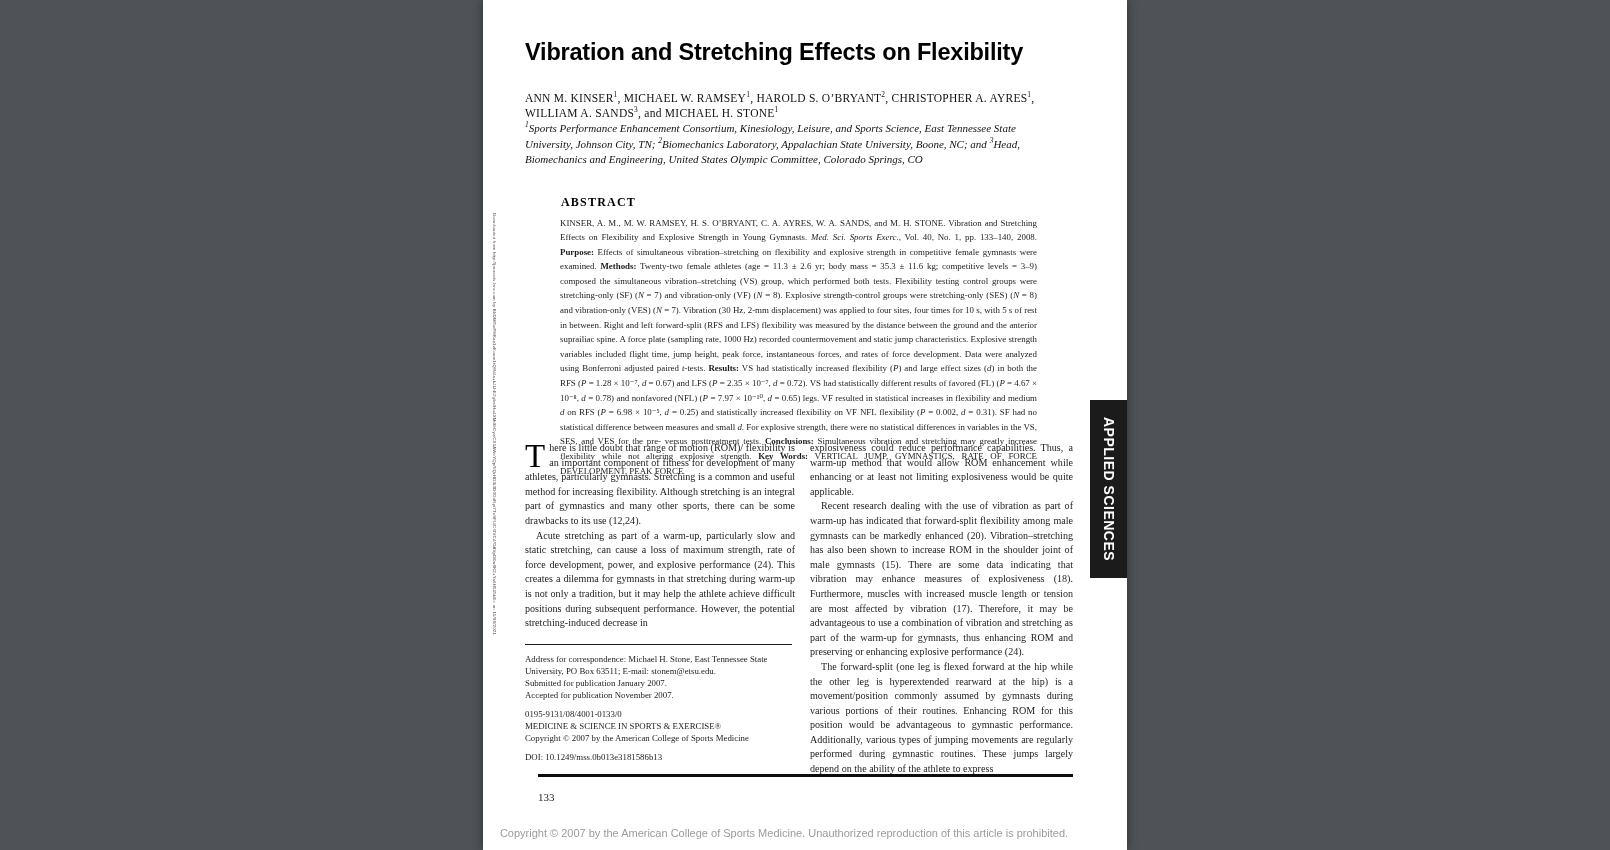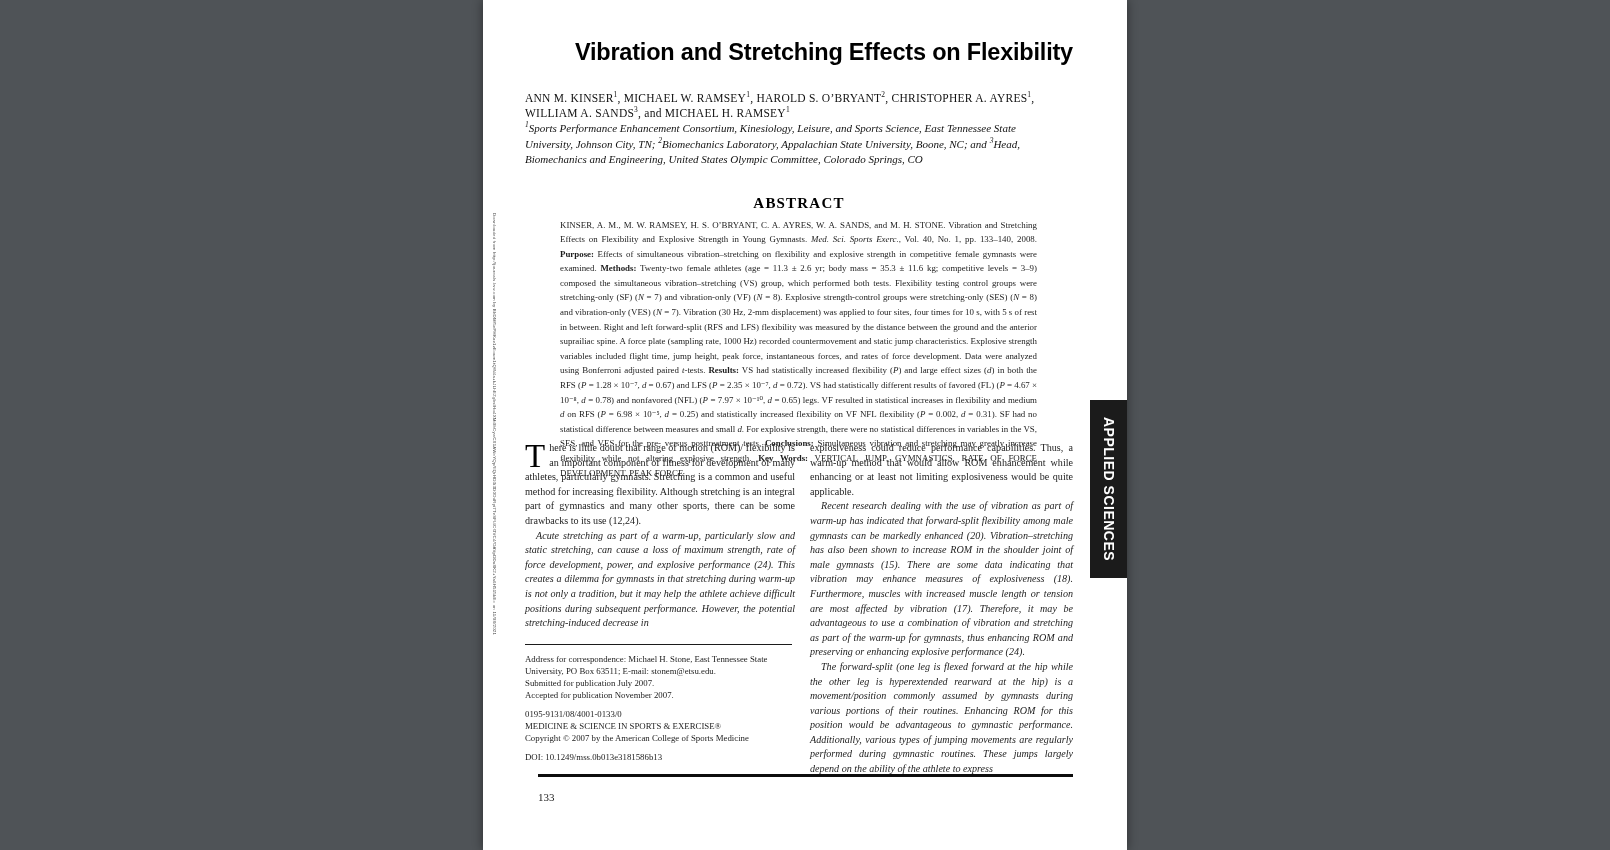--- a/index.html
+++ b/index.html
@@ -21,49 +21,49 @@
     writing-mode:vertical-rl;
     font-family:"Liberation Sans","DejaVu Sans",sans-serif;
     font-size:4.3px;letter-spacing:0.25px;color:#4a4a4a;
     white-space:nowrap;
   }
   .content{position:absolute;left:42px;top:0;width:548px;}
   .title{
     margin-top:38px;
     font-family:"Liberation Sans","DejaVu Sans",sans-serif;
     font-weight:bold;font-size:23.5px;line-height:28px;
-    letter-spacing:-0.2px;color:#000;text-align:right;
+    letter-spacing:-0.2px;color:#000;
   }
   .authors{
     margin-top:25px;
     font-size:11.5px;line-height:15px;letter-spacing:0.25px;color:#111;
   }
   .authors sup, .affiliations sup{font-size:7.5px;line-height:0;}
   .affiliations{
     width:522px;
     font-style:italic;font-size:11px;line-height:15.5px;color:#111;
   }
   .abstract-heading{
-    margin:27px 36px 0 36px;text-align:center;
-    font-weight:bold;font-size:15px;letter-spacing:1.2px;color:#000;
+    margin:27px 36px 0 36px;
+    font-weight:bold;font-size:12px;letter-spacing:1.2px;color:#000;
   }
   .abstract-body{
     margin:6px 36px 0 35px;
     font-size:8.9px;line-height:14.6px;text-align:justify;color:#1c1c1c;
   }
   .columns{
     position:absolute;top:441px;left:0;width:548px;
     display:flex;
   }
   .col-left{width:270px;flex:none;}
   .col-right{width:263px;flex:none;margin-left:15px;}
   .columns p{
     margin:0;font-size:10.1px;line-height:14.6px;text-align:justify;color:#1c1c1c;
   }
-  .columns p.indent{text-indent:11px;font-style:italic;}
+  .columns p.indent{text-indent:11px;}
   .dropcap{
     float:left;font-size:33px;line-height:27px;
     padding:2px 4px 0 0;color:#000;
   }
   .foot-rule{
     margin:13px 0 9px 0;width:267px;height:1.5px;background:#1b1b1b;
   }
   .footnotes{font-size:8.8px;line-height:11.9px;color:#1c1c1c;}
   .fn-group{margin-bottom:7px;}
   .bottom-rule{
@@ -101,41 +101,41 @@
   </div>
 
   <div class="content">
 
     <div class="title">
       <div>Vibration and Stretching Effects on Flexibility</div>
     </div>
 
     <div class="authors">
       <div><span>ANN M. KINSER</span><sup>1</sup><span>, MICHAEL W. RAMSEY</span><sup>1</sup><span>, HAROLD S. O’BRYANT</span><sup>2</sup><span>, CHRISTOPHER A. AYRES</span><sup>1</sup><span>,</span></div>
-      <div><span>WILLIAM A. SANDS</span><sup>3</sup><span>, and MICHAEL H. RAMSEY</span><sup>1</sup></div>
+      <div><span>WILLIAM A. SANDS</span><sup>3</sup><span>, and MICHAEL H. STONE</span><sup>1</sup></div>
     </div>
 
     <div class="affiliations"><sup>1</sup><span>Sports Performance Enhancement Consortium, Kinesiology, Leisure, and Sports Science, East Tennessee State University, Johnson City, TN; </span><sup>2</sup><span>Biomechanics Laboratory, Appalachian State University, Boone, NC; and </span><sup>3</sup><span>Head, Biomechanics and Engineering, United States Olympic Committee, Colorado Springs, CO</span></div>
 
     <div class="abstract-heading">ABSTRACT</div>
 
     <div class="abstract-body"><span>KINSER, A. M., M. W. RAMSEY, H. S. O’BRYANT, C. A. AYRES, W. A. SANDS, and M. H. STONE. Vibration and Stretching Effects on Flexibility and Explosive Strength in Young Gymnasts. </span><span style="font-style: italic;">Med. Sci. Sports Exerc.</span><span>, Vol. 40, No. 1, pp. 133–140, 2008. </span><span style="font-weight: bold;">Purpose:</span><span> Effects of simultaneous vibration–stretching on flexibility and explosive strength in competitive female gymnasts were examined. </span><span style="font-weight: bold;">Methods:</span><span> Twenty-two female athletes (age = 11.3 ± 2.6 yr; body mass = 35.3 ± 11.6 kg; competitive levels = 3–9) composed the simultaneous vibration–stretching (VS) group, which performed both tests. Flexibility testing control groups were stretching-only (SF) (</span><span style="font-style: italic;">N</span><span> = 7) and vibration-only (VF) (</span><span style="font-style: italic;">N</span><span> = 8). Explosive strength-control groups were stretching-only (SES) (</span><span style="font-style: italic;">N</span><span> = 8) and vibration-only (VES) (</span><span style="font-style: italic;">N</span><span> = 7). Vibration (30 Hz, 2-mm displacement) was applied to four sites, four times for 10 s, with 5 s of rest in between. Right and left forward-split (RFS and LFS) flexibility was measured by the distance between the ground and the anterior suprailiac spine. A force plate (sampling rate, 1000 Hz) recorded countermovement and static jump characteristics. Explosive strength variables included flight time, jump height, peak force, instantaneous forces, and rates of force development. Data were analyzed using Bonferroni adjusted paired </span><span style="font-style: italic;">t</span><span>-tests. </span><span style="font-weight: bold;">Results:</span><span> VS had statistically increased flexibility (</span><span style="font-style: italic;">P</span><span>) and large effect sizes (</span><span style="font-style: italic;">d</span><span>) in both the RFS (</span><span style="font-style: italic;">P</span><span> = 1.28 × 10⁻⁷, </span><span style="font-style: italic;">d</span><span> = 0.67) and LFS (</span><span style="font-style: italic;">P</span><span> = 2.35 × 10⁻⁷, </span><span style="font-style: italic;">d</span><span> = 0.72). VS had statistically different results of favored (FL) (</span><span style="font-style: italic;">P</span><span> = 4.67 × 10⁻⁸, </span><span style="font-style: italic;">d</span><span> = 0.78) and nonfavored (NFL) (</span><span style="font-style: italic;">P</span><span> = 7.97 × 10⁻¹⁰, </span><span style="font-style: italic;">d</span><span> = 0.65) legs. VF resulted in statistical increases in flexibility and medium </span><span style="font-style: italic;">d</span><span> on RFS (</span><span style="font-style: italic;">P</span><span> = 6.98 × 10⁻⁵, </span><span style="font-style: italic;">d</span><span> = 0.25) and statistically increased flexibility on VF NFL flexibility (</span><span style="font-style: italic;">P</span><span> = 0.002, </span><span style="font-style: italic;">d</span><span> = 0.31). SF had no statistical difference between measures and small </span><span style="font-style: italic;">d</span><span>. For explosive strength, there were no statistical differences in variables in the VS, SES, and VES for the pre- versus posttreatment tests. </span><span style="font-weight: bold;">Conclusions:</span><span> Simultaneous vibration and stretching may greatly increase flexibility while not altering explosive strength. </span><span style="font-weight: bold;">Key Words:</span><span> VERTICAL JUMP, GYMNASTICS, RATE OF FORCE DEVELOPMENT, PEAK FORCE</span></div>
 
     <div class="columns">
 
       <div class="col-left">
         <p><span class="dropcap">T</span><span>here is little doubt that range of motion (ROM)/ flexibility is an important component of fitness for development of many athletes, particularly gymnasts. Stretching is a common and useful method for increasing flexibility. Although stretching is an integral part of gymnastics and many other sports, there can be some drawbacks to its use (12,24).</span></p>
         <p class="indent">Acute stretching as part of a warm-up, particularly slow and static stretching, can cause a loss of maximum strength, rate of force development, power, and explosive performance (24). This creates a dilemma for gymnasts in that stretching during warm-up is not only a tradition, but it may help the athlete achieve difficult positions during subsequent performance. However, the potential stretching-induced decrease in</p>
 
         <div class="foot-rule"></div>
 
         <div class="footnotes">
           <div class="fn-group">
             <div>Address for correspondence: Michael H. Stone, East Tennessee State University, PO Box 63511; E-mail: stonem@etsu.edu.</div>
-            <div>Submitted for publication July 2007.</div>
+            <div>Submitted for publication January 2007.</div>
             <div>Accepted for publication November 2007.</div>
           </div>
           <div class="fn-group">
             <div>0195-9131/08/4001-0133/0</div>
             <div>MEDICINE &amp; SCIENCE IN SPORTS &amp; EXERCISE®</div>
             <div>Copyright © 2007 by the American College of Sports Medicine</div>
           </div>
           <div class="fn-group">DOI: 10.1249/mss.0b013e3181586b13</div>
         </div>
       </div>
@@ -145,14 +145,15 @@
         <p class="indent">Recent research dealing with the use of vibration as part of warm-up has indicated that forward-split flexibility among male gymnasts can be markedly enhanced (20). Vibration–stretching has also been shown to increase ROM in the shoulder joint of male gymnasts (15). There are some data indicating that vibration may enhance measures of explosiveness (18). Furthermore, muscles with increased muscle length or tension are most affected by vibration (17). Therefore, it may be advantageous to use a combination of vibration and stretching as part of the warm-up for gymnasts, thus enhancing ROM and preserving or enhancing explosive performance (24).</p>
         <p class="indent">The forward-split (one leg is flexed forward at the hip while the other leg is hyperextended rearward at the hip) is a movement/position commonly assumed by gymnasts during various portions of their routines. Enhancing ROM for this position would be advantageous to gymnastic performance. Additionally, various types of jumping movements are regularly performed during gymnastic routines. These jumps largely depend on the ability of the athlete to express</p>
       </div>
 
     </div>
 
   </div>
 
   <div class="bottom-rule"></div>
   <div class="page-number">133</div>
+  <div class="copyright">Copyright © 2007 by the American College of Sports Medicine. Unauthorized reproduction of this article is prohibited.</div>
 
 </div>
 
 </body></html>

